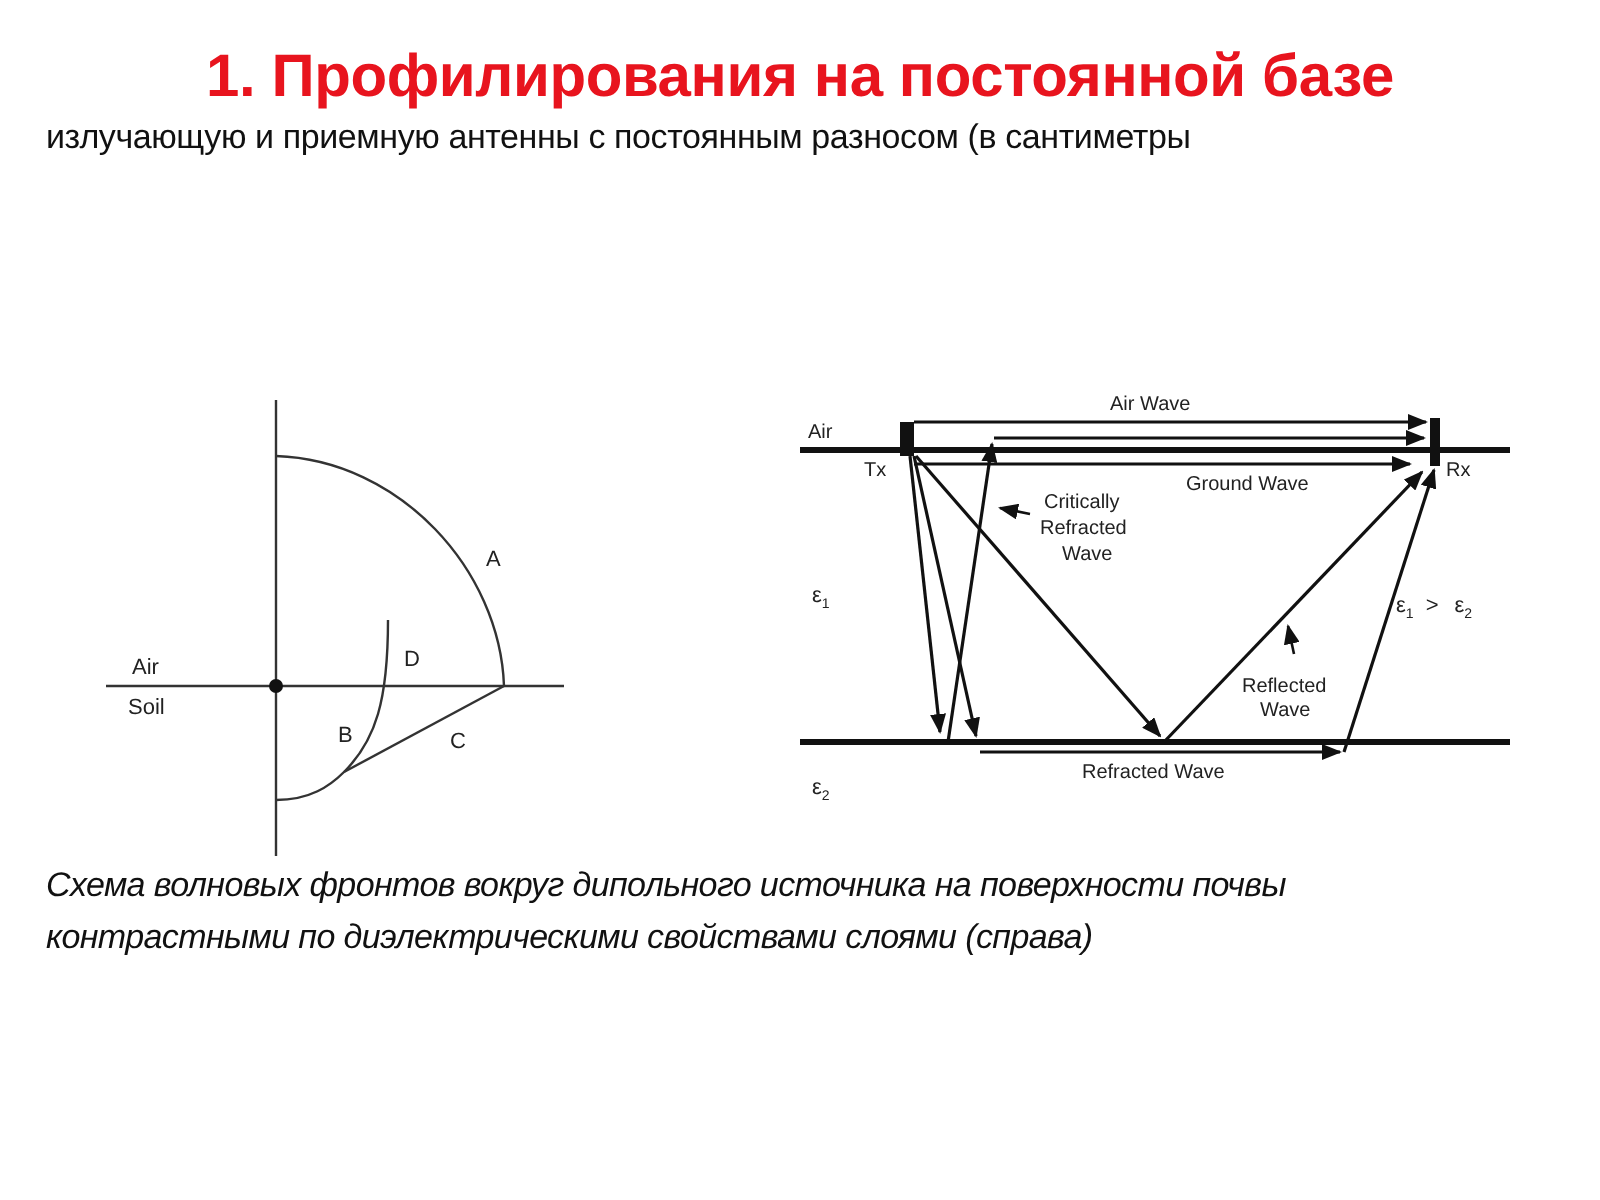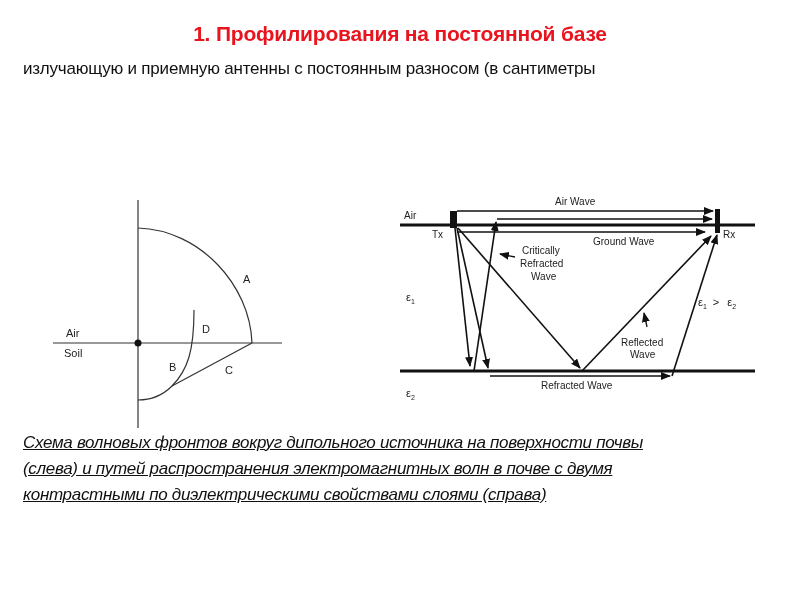--- a/index.html
+++ b/index.html
@@ -1,20 +1,20 @@
 <!DOCTYPE html>
 <html><head>
 <meta charset="utf-8">
 <style>
   html, body { margin:0; padding:0; }
   body { width:800px; height:600px; background:#ffffff; position:relative; overflow:hidden; font-family:"Liberation Sans", sans-serif; }
-  .title { position:absolute; left:0; width:800px; top:22px; text-align:center; color:#e8141e; font-weight:bold; font-size:21px; letter-spacing:-0.2px; }
+  .title { position:absolute; left:0; width:800px; top:22px; text-align:center; color:#e8141e; font-weight:bold; font-size:30px; letter-spacing:-0.2px; }
   .body-text { position:absolute; left:23px; top:55px; width:775px; font-size:17px; line-height:27px; color:#111; letter-spacing:-0.2px; }
   .body-text div { white-space:nowrap; }
-  .caption { position:absolute; left:23px; top:430px; width:775px; font-size:17px; line-height:26px; color:#111; font-style:italic; letter-spacing:-0.3px;text-decoration:underline; }
+  .caption { position:absolute; left:23px; top:430px; width:775px; font-size:17px; line-height:26px; color:#111; font-style:italic; letter-spacing:-0.3px; }
   .caption div { white-space:nowrap; }
   svg { position:absolute; left:0; top:0; }
   .lbl { font-family:"Liberation Sans", sans-serif; fill:#222; }
 </style>
 </head>
 <body>
 
 <div class="title">1. Профилирования на постоянной базе</div>
 
 <div class="body-text">
@@ -77,15 +77,14 @@
   <text class="lbl" x="630" y="358" font-size="10">Wave</text>
   <text class="lbl" x="541" y="389" font-size="10">Refracted Wave</text>
 
   <text class="lbl" x="406" y="301" font-size="11"><tspan>ε</tspan><tspan font-size="7" dy="3">1</tspan></text>
   <text class="lbl" x="406" y="397" font-size="11"><tspan>ε</tspan><tspan font-size="7" dy="3">2</tspan></text>
   <text class="lbl" x="698" y="306" font-size="11"><tspan>ε</tspan><tspan font-size="7" dy="3">1</tspan><tspan dx="6" dy="-3">&gt;</tspan><tspan dx="8">ε</tspan><tspan font-size="7" dy="3">2</tspan></text>
 </svg>
 
 <div class="caption">
   <div>Схема волновых фронтов вокруг дипольного источника на поверхности почвы</div>
-  <div>(слева) и путей распространения электромагнитных волн в почве с двумя</div>
   <div>контрастными по диэлектрическими свойствами слоями (справа)</div>
 </div>
 
 </body></html>

